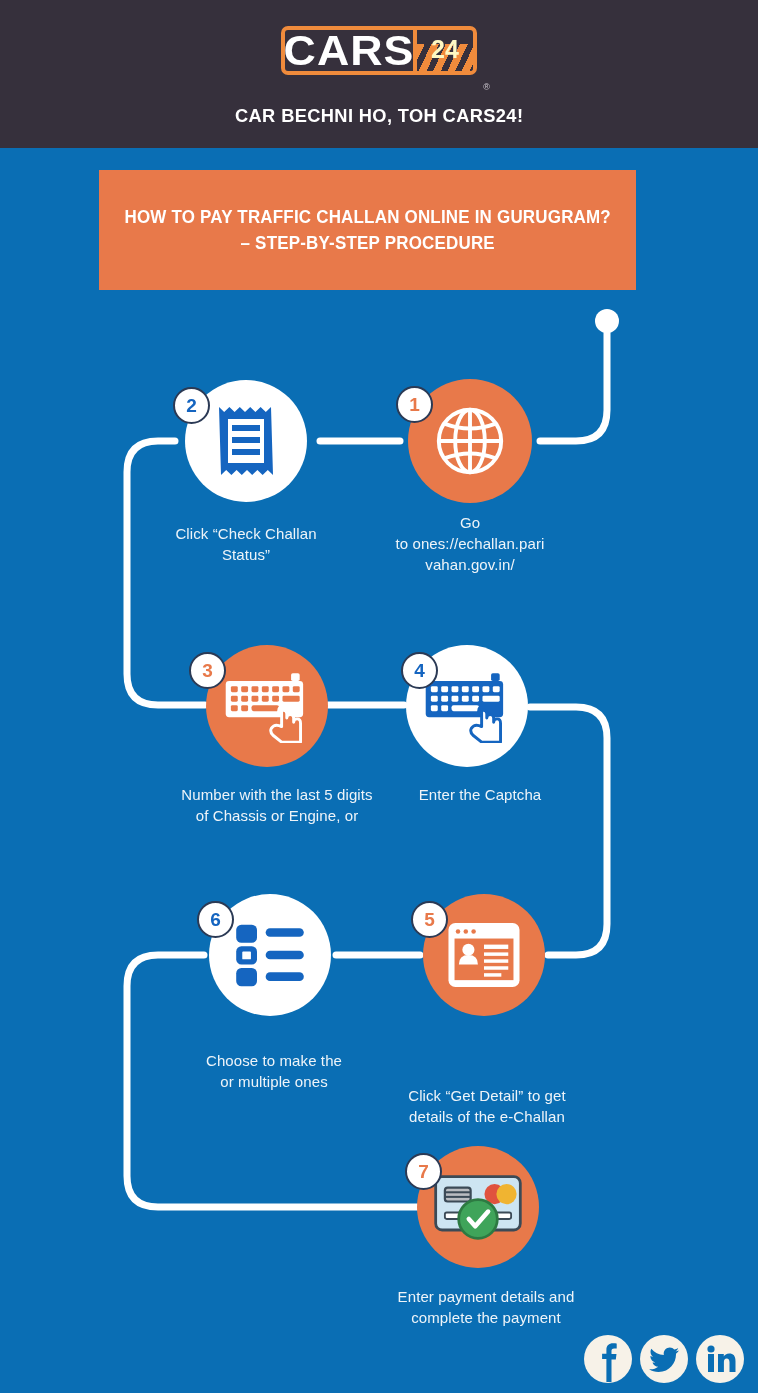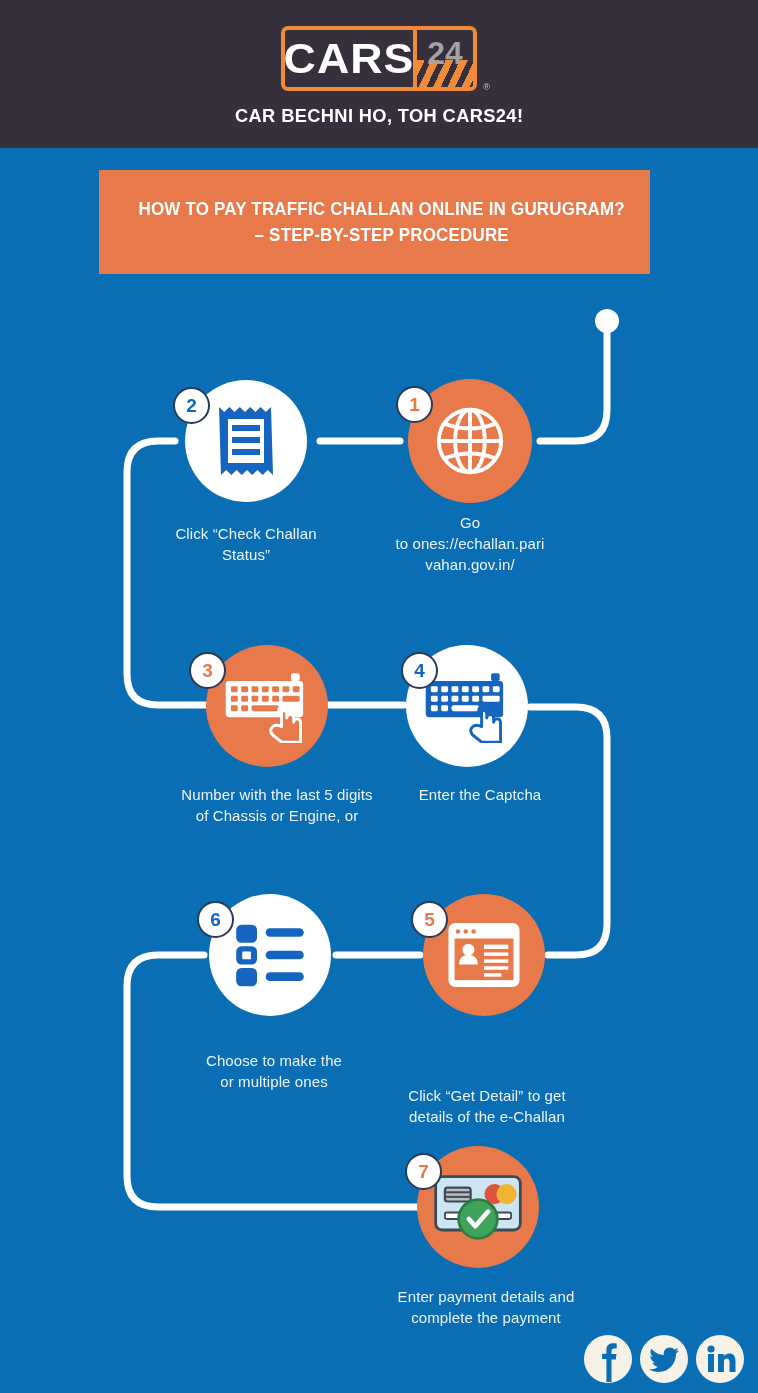--- a/index.html
+++ b/index.html
@@ -12,54 +12,54 @@
   .page{position:relative;width:758px;height:1393px;overflow:hidden;background:#0a6eb4;}
 
   
   .header{
     position:absolute;left:0;top:0;width:758px;height:148px;
     background:#36303c;
     display:flex;flex-direction:column;align-items:center;justify-content:center;
   }
   .logo-wrap{position:relative;width:196px;height:65px;margin-top:4px;}
   .logo-box{
-    position:absolute;left:0;top:0;width:196px;height:65px;
+    position:absolute;left:0;top:0;width:196px;height:49px;
     border:4px solid #f08b3c;border-radius:7px;box-sizing:border-box;
     display:flex;overflow:hidden;background:#36303c;
   }
   .logo-cars{
     flex:0 0 128px;display:flex;align-items:center;justify-content:center;
     color:#ffffff;font-weight:bold;font-size:43px;letter-spacing:1px;
     font-family:"Liberation Sans", sans-serif;
     transform:scaleX(1.04);
   }
   .logo-divider{width:4px;background:#f08b3c;}
   .logo-24{
     flex:1;position:relative;display:flex;align-items:flex-start;justify-content:center;
   }
   .logo-24 .num{
-    color:#a3a3a3;font-weight:bold;font-size:32px;margin-top:5px;z-index:2;
+    color:#fef9c3;font-weight:bold;font-size:25px;margin-top:5px;z-index:2;
   }
   .logo-24 .stripes{
     position:absolute;left:0;bottom:0;width:100%;height:27px;
     background:repeating-linear-gradient(115deg,#f08b3c 0px,#f08b3c 7px,#36303c 7px,#36303c 13px);
   }
   .logo-reg{
     position:absolute;right:-13px;bottom:-1px;color:#cfcad2;font-size:9px;
   }
   .tagline{
     color:#ffffff;font-weight:bold;font-size:19px;letter-spacing:.4px;
     margin-top:14px;transform:scaleX(.96);
   }
 
   
   .title-banner{
-    position:absolute;left:99px;top:170px;width:537px;height:104px;
+    position:absolute;left:99px;top:170px;width:537px;height:120px;
     background:#e8794a;
-    display:flex;align-items:center;justify-content:center;text-align:center;padding-left:14px;
+    display:flex;align-items:center;justify-content:center;text-align:center;
   }
   .title-banner .t{
     color:#ffffff;font-weight:bold;font-size:17.5px;line-height:26px;
     letter-spacing:.2px;transform:scaleX(.97);padding:0 14px;
   }
 
   
   .flow-svg{position:absolute;left:0;top:0;width:758px;height:1393px;pointer-events:none;}
 
   

